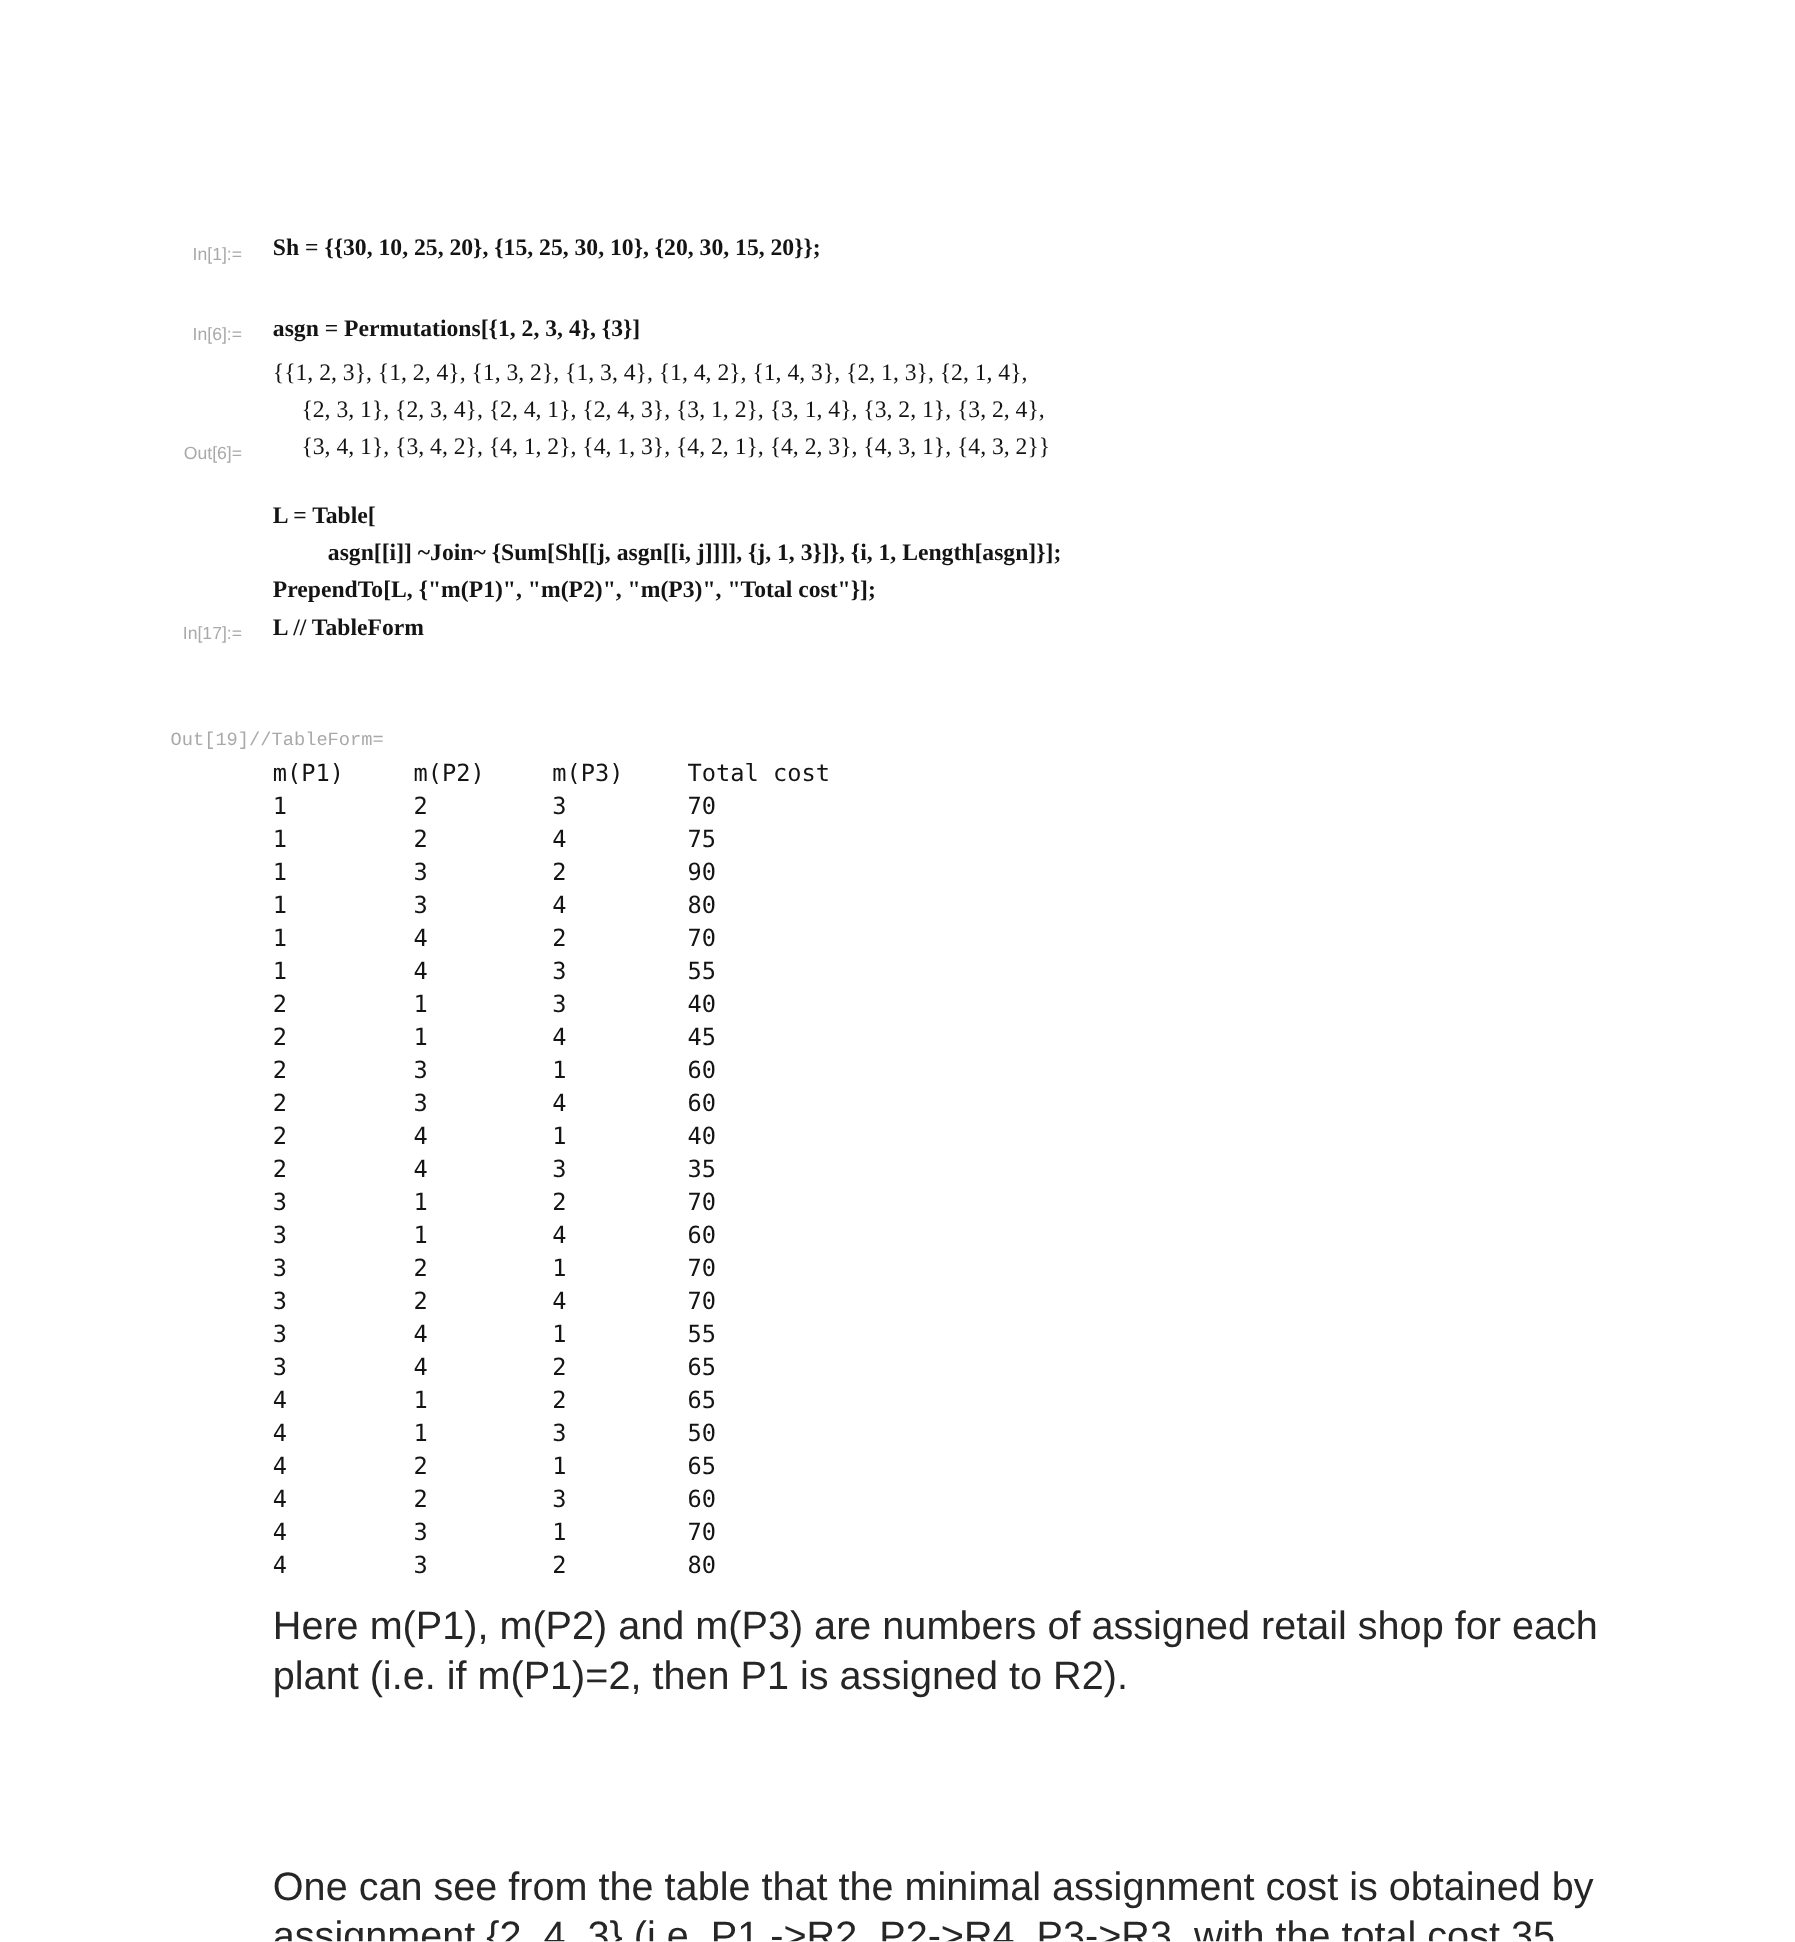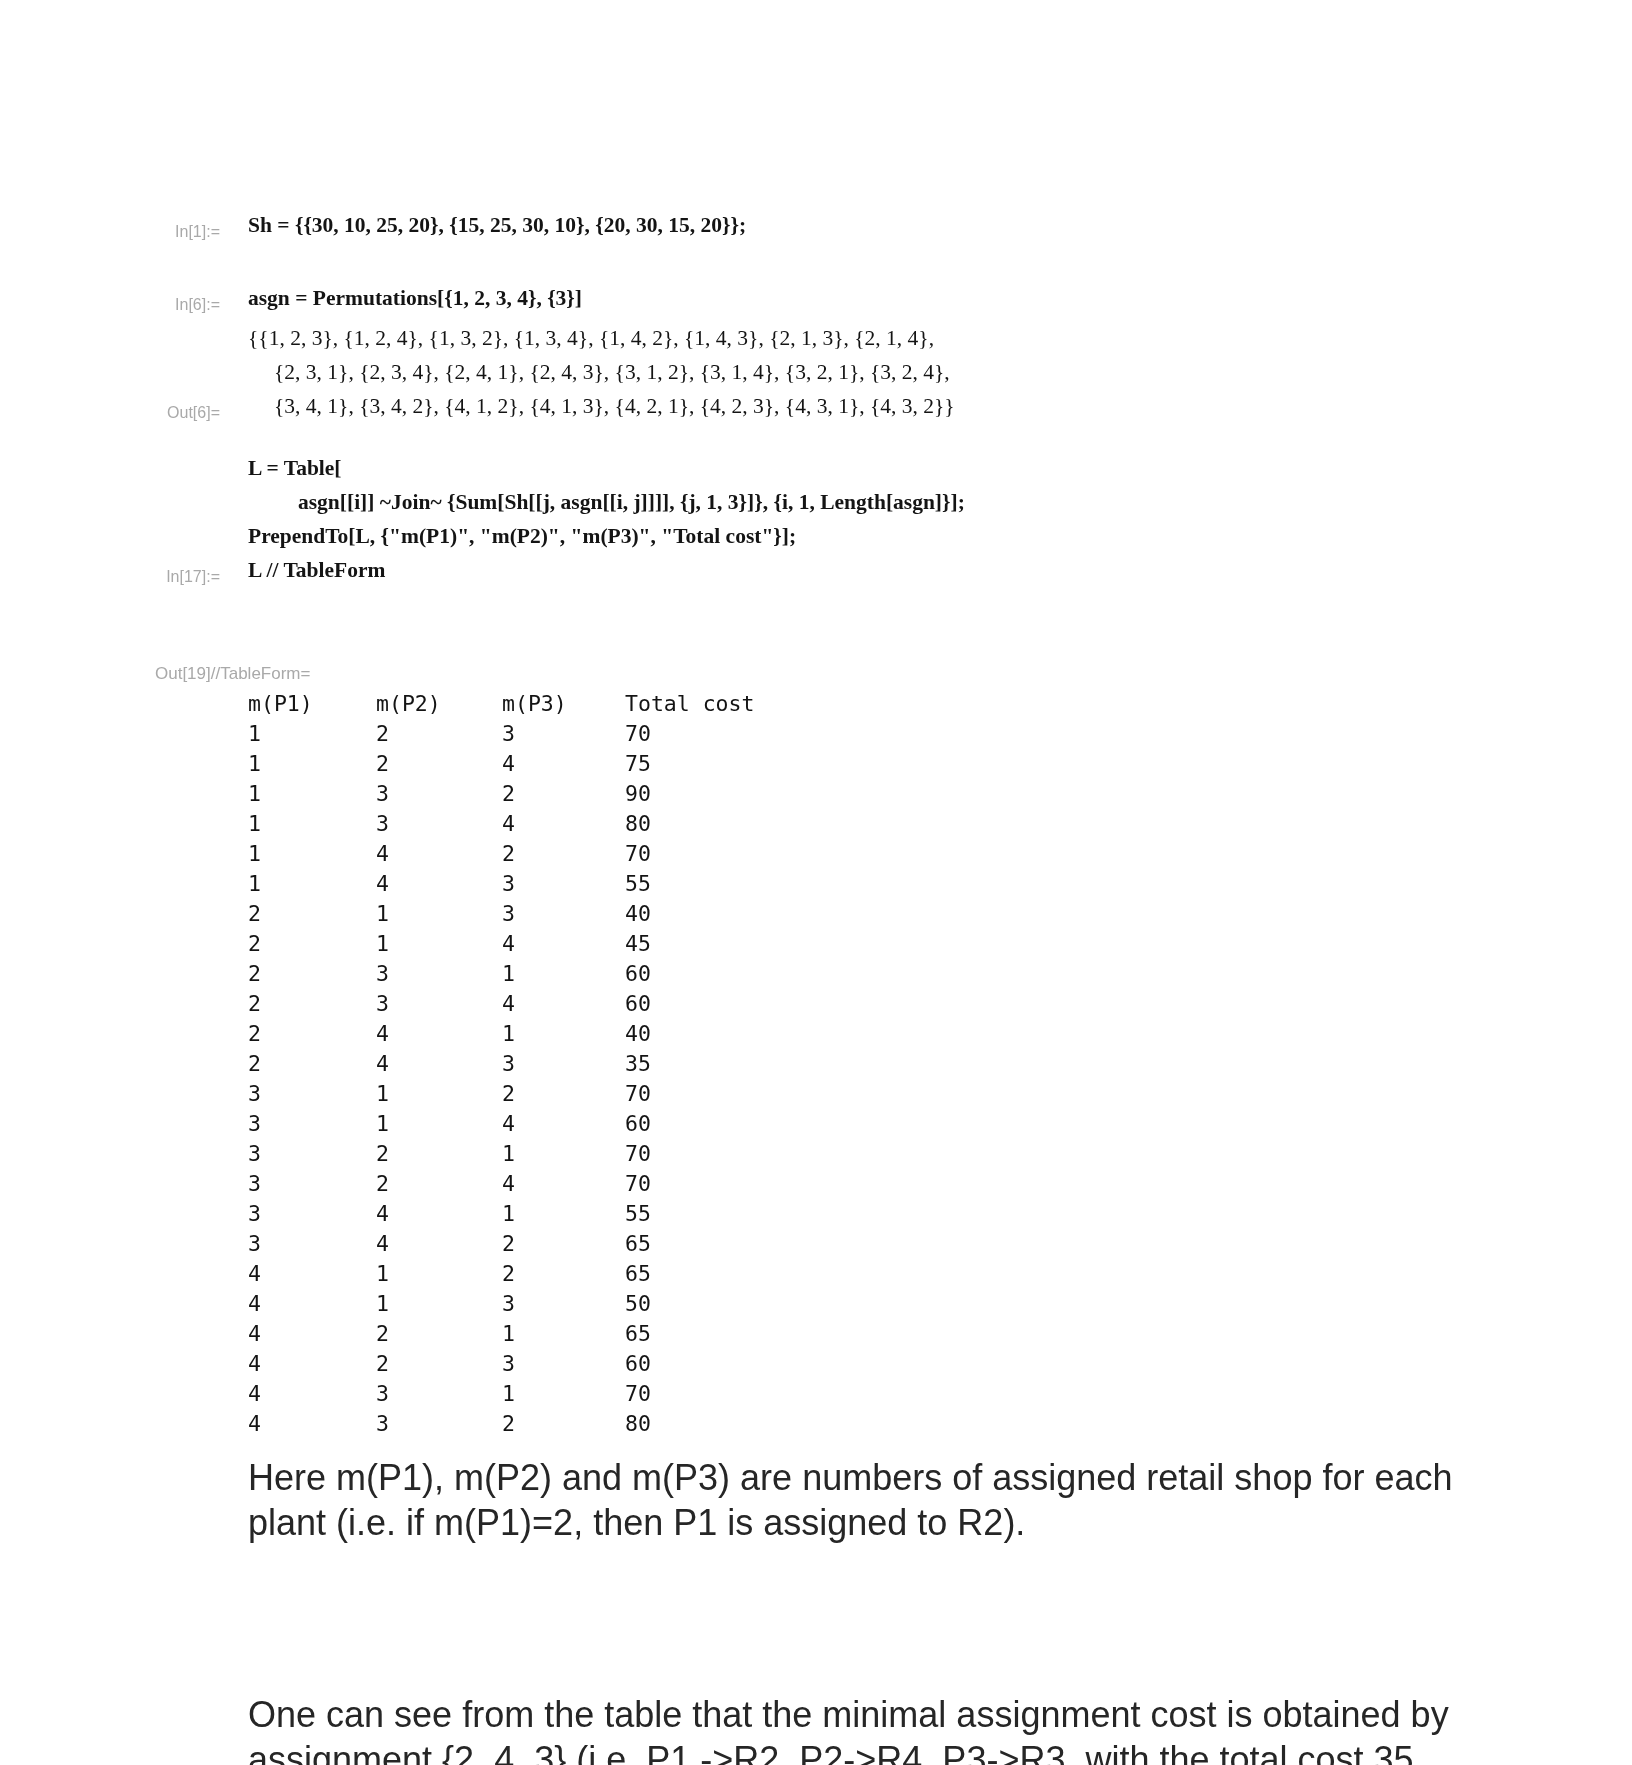--- a/index.html
+++ b/index.html
@@ -8,21 +8,21 @@
   .cell{position:absolute;left:0;display:flex;align-items:flex-end;}
   .gutter{flex:0 0 220px;width:220px;text-align:right;font-size:16px;line-height:20px;
           color:#a9a9a9;font-family:"Liberation Sans",sans-serif;white-space:nowrap;}
   .codeblock{margin-left:28px;font-family:Liberation Serif, serif;font-size:21.5px;
              line-height:34px;color:#141414;}
   .codeblock .line{white-space:pre;}
   .bold{font-weight:bold;}
   .out6 .line.indent{padding-left:26px;}
   .in17 .line.indent{padding-left:50px;}
   .outform-label{position:absolute;left:155px;top:664px;font-size:17px;color:#a9a9a9;
-                 font-family:Liberation Sans, sans-serif;}
+                 font-family:Liberation Mono, monospace;}
   .tableform{position:absolute;left:248px;top:689px;font-family:"DejaVu Sans Mono",monospace;
              font-size:21.5px;line-height:30px;color:#141414;}
   .trow{white-space:nowrap;}
   .trow span{display:inline-block;white-space:pre;}
   .trow span:nth-child(1){width:128px;}
   .trow span:nth-child(2){width:126px;}
   .trow span:nth-child(3){width:123px;}
   .para{position:absolute;left:248px;width:1275px;font-size:36px;line-height:45px;
         color:#262626;font-family:"Liberation Sans",sans-serif;}
 </style>

